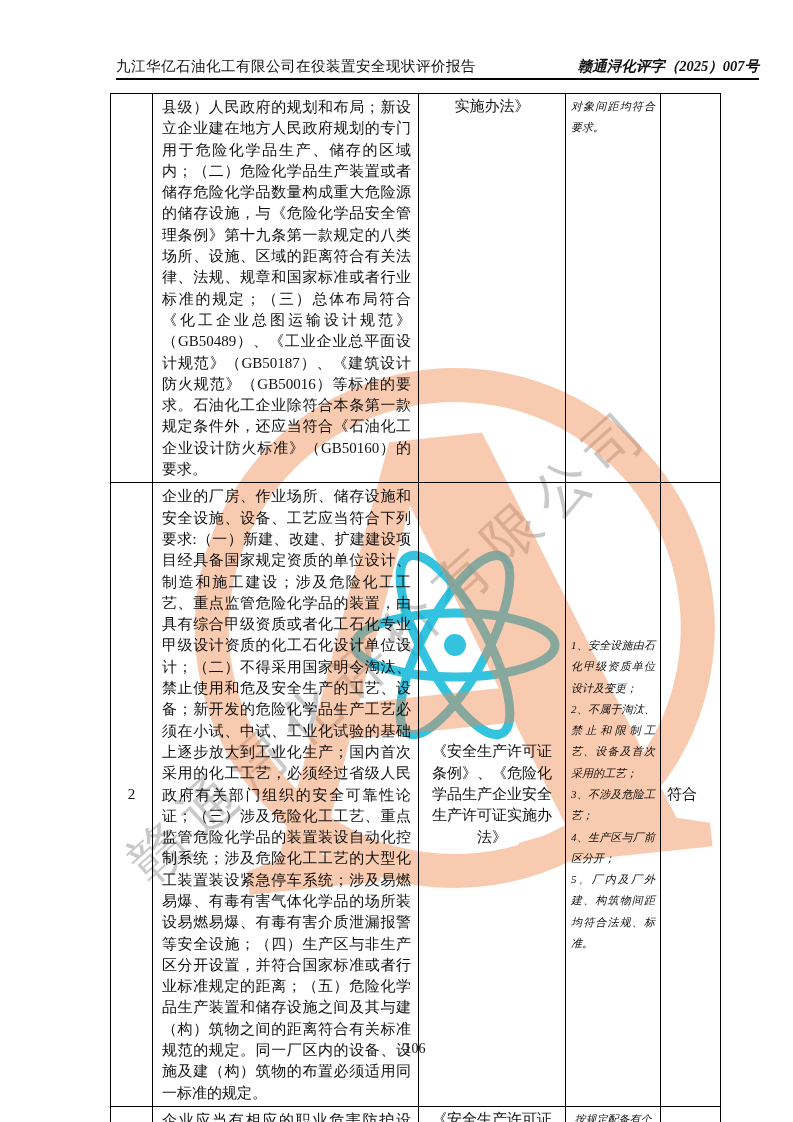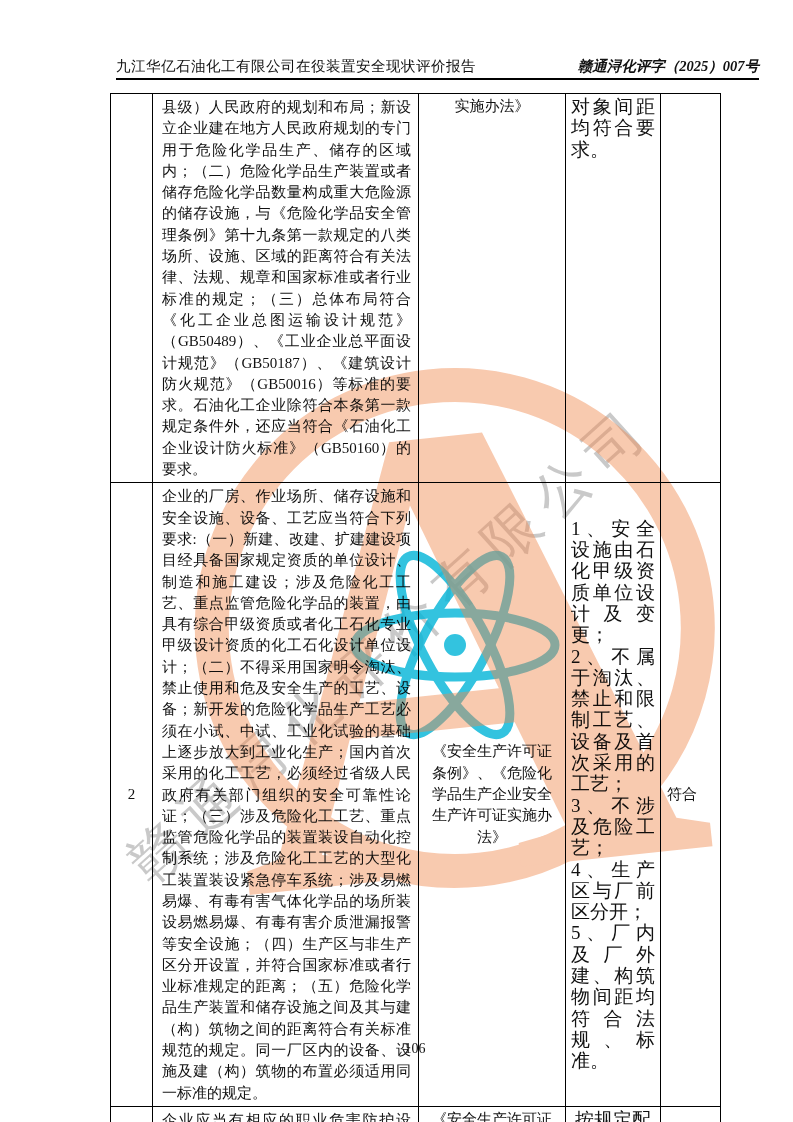--- a/index.html
+++ b/index.html
@@ -37,21 +37,21 @@
     text-justify:inter-ideograph;
   }
   .col-no{width:42px;}
   .col-item{width:266px;}
   .col-basis{width:147px;}
   .col-status{width:95px;}
   .col-concl{width:60px;}
   td.no-cell{text-align:center;vertical-align:middle;padding:0;}
   td.item-cell{padding:3px 7px 2px 9px;margin-top:20px;}
   td.basis-cell{text-align:center;padding:2px 6px;margin-left:12px;}
-  td.status-cell{white-space:pre-line;padding:2px 5px;font-size:19px;}
+  td.status-cell{white-space:pre-line;padding:2px 5px;font-size:11px;font-style:italic;}
   td.concl-cell{text-align:left;vertical-align:middle;}
   td.v-mid{vertical-align:middle;}
   td.center-text{text-align:center;}
   
   .footer{
     position:absolute;left:110px;top:1041px;width:610px;
     text-align:center;font-size:14px;
   }
   
   .wm{

